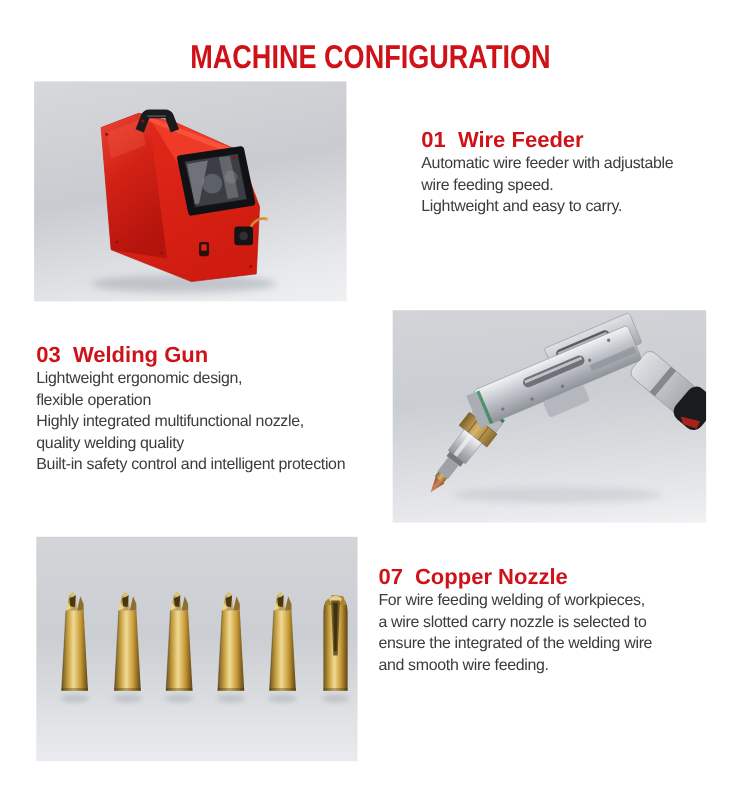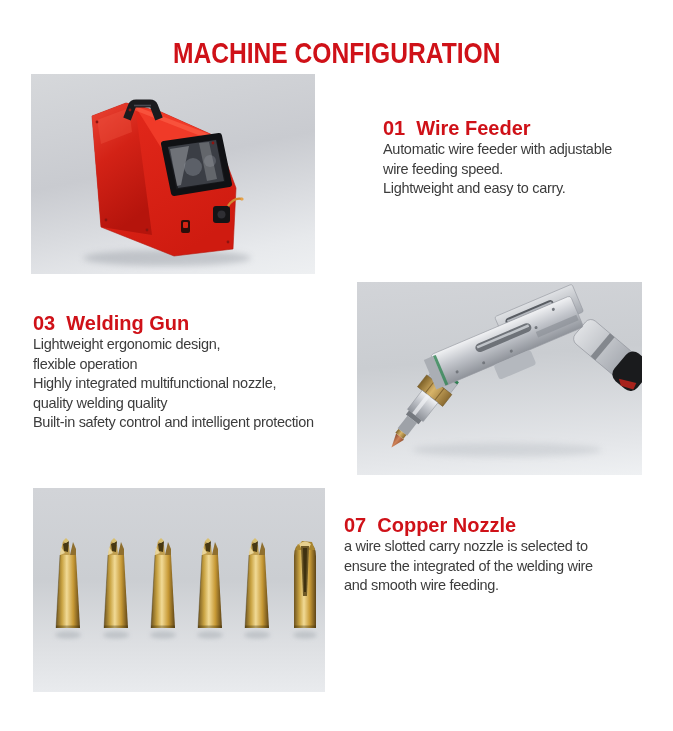--- a/index.html
+++ b/index.html
@@ -254,17 +254,18 @@
       <rect x="-11" y="137.5" width="22" height="2.5" fill="#3c2d0a" opacity="0.35"></rect>
     </g>
   </svg>
 </div>
 
 <div class="section-text" id="text3">
   <h3 class="sec-heading">
     <span class="sec-num">07</span><span>Copper Nozzle</span>
   </h3>
   <div class="sec-body">
+    <div>For wire feeding welding of workpieces,</div>
     <div>a wire slotted carry nozzle is selected to</div>
     <div>ensure the integrated of the welding wire</div>
     <div>and smooth wire feeding.</div>
   </div>
 </div>
 
 </body></html>

